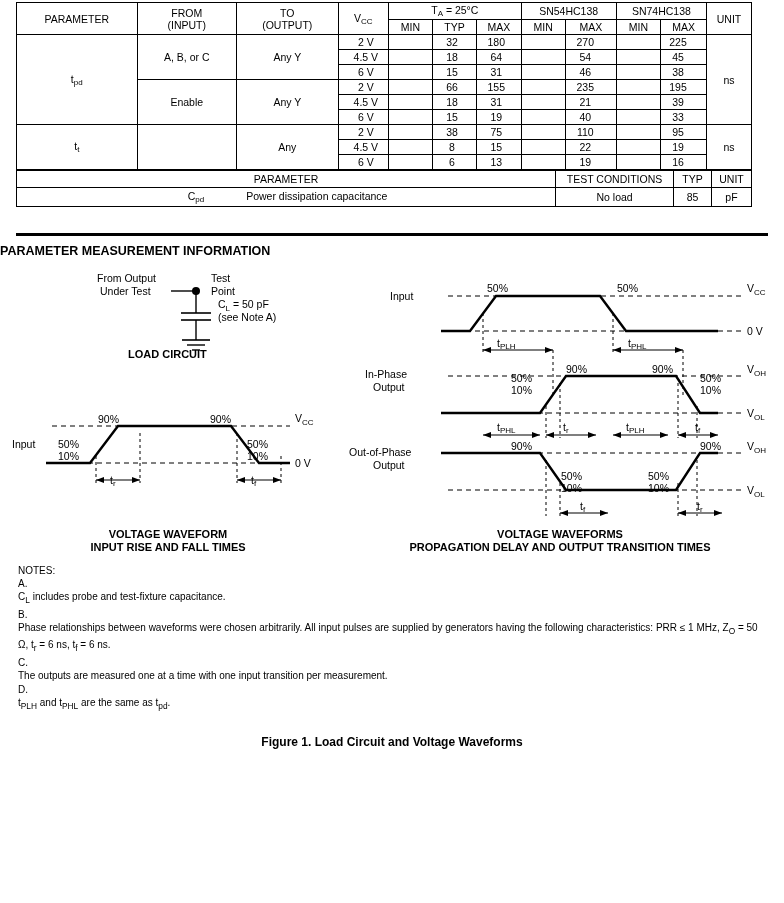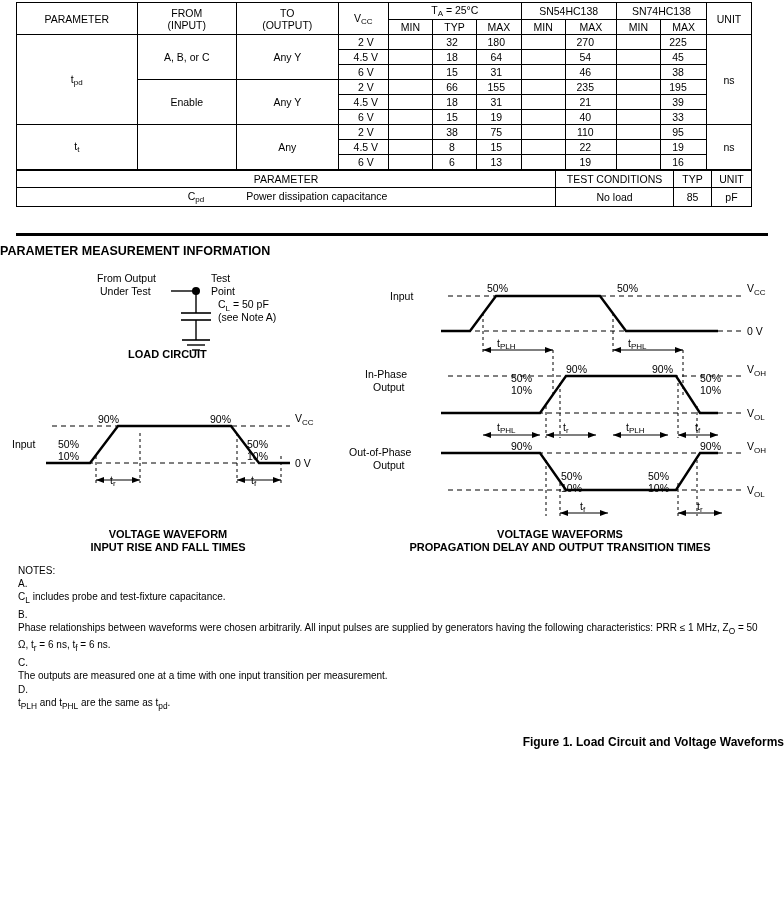--- a/index.html
+++ b/index.html
@@ -79,21 +79,21 @@
     margin: 6px 0 0 18px;
     font-size: 10px;
     position: relative;
     width: 740px;
   }
   .notes .nrow { display: flex; margin-bottom: 1px; line-height: 13px; flex-direction: column; }
   .notes .nlabel { width: 52px; flex: none; }
   .notes .nletter { width: 20px; flex: none; }
   .notes .ntext { flex: 1; }
   .figcaption {
-    text-align: right;
+    text-align: center;
     font-size: 12px;
     font-weight: bold;
     margin-top: 22px;
   }
   svg text { font-family: "Liberation Sans", sans-serif; }
 </style>
 </head>
 <body>
 
 <div class="page">

